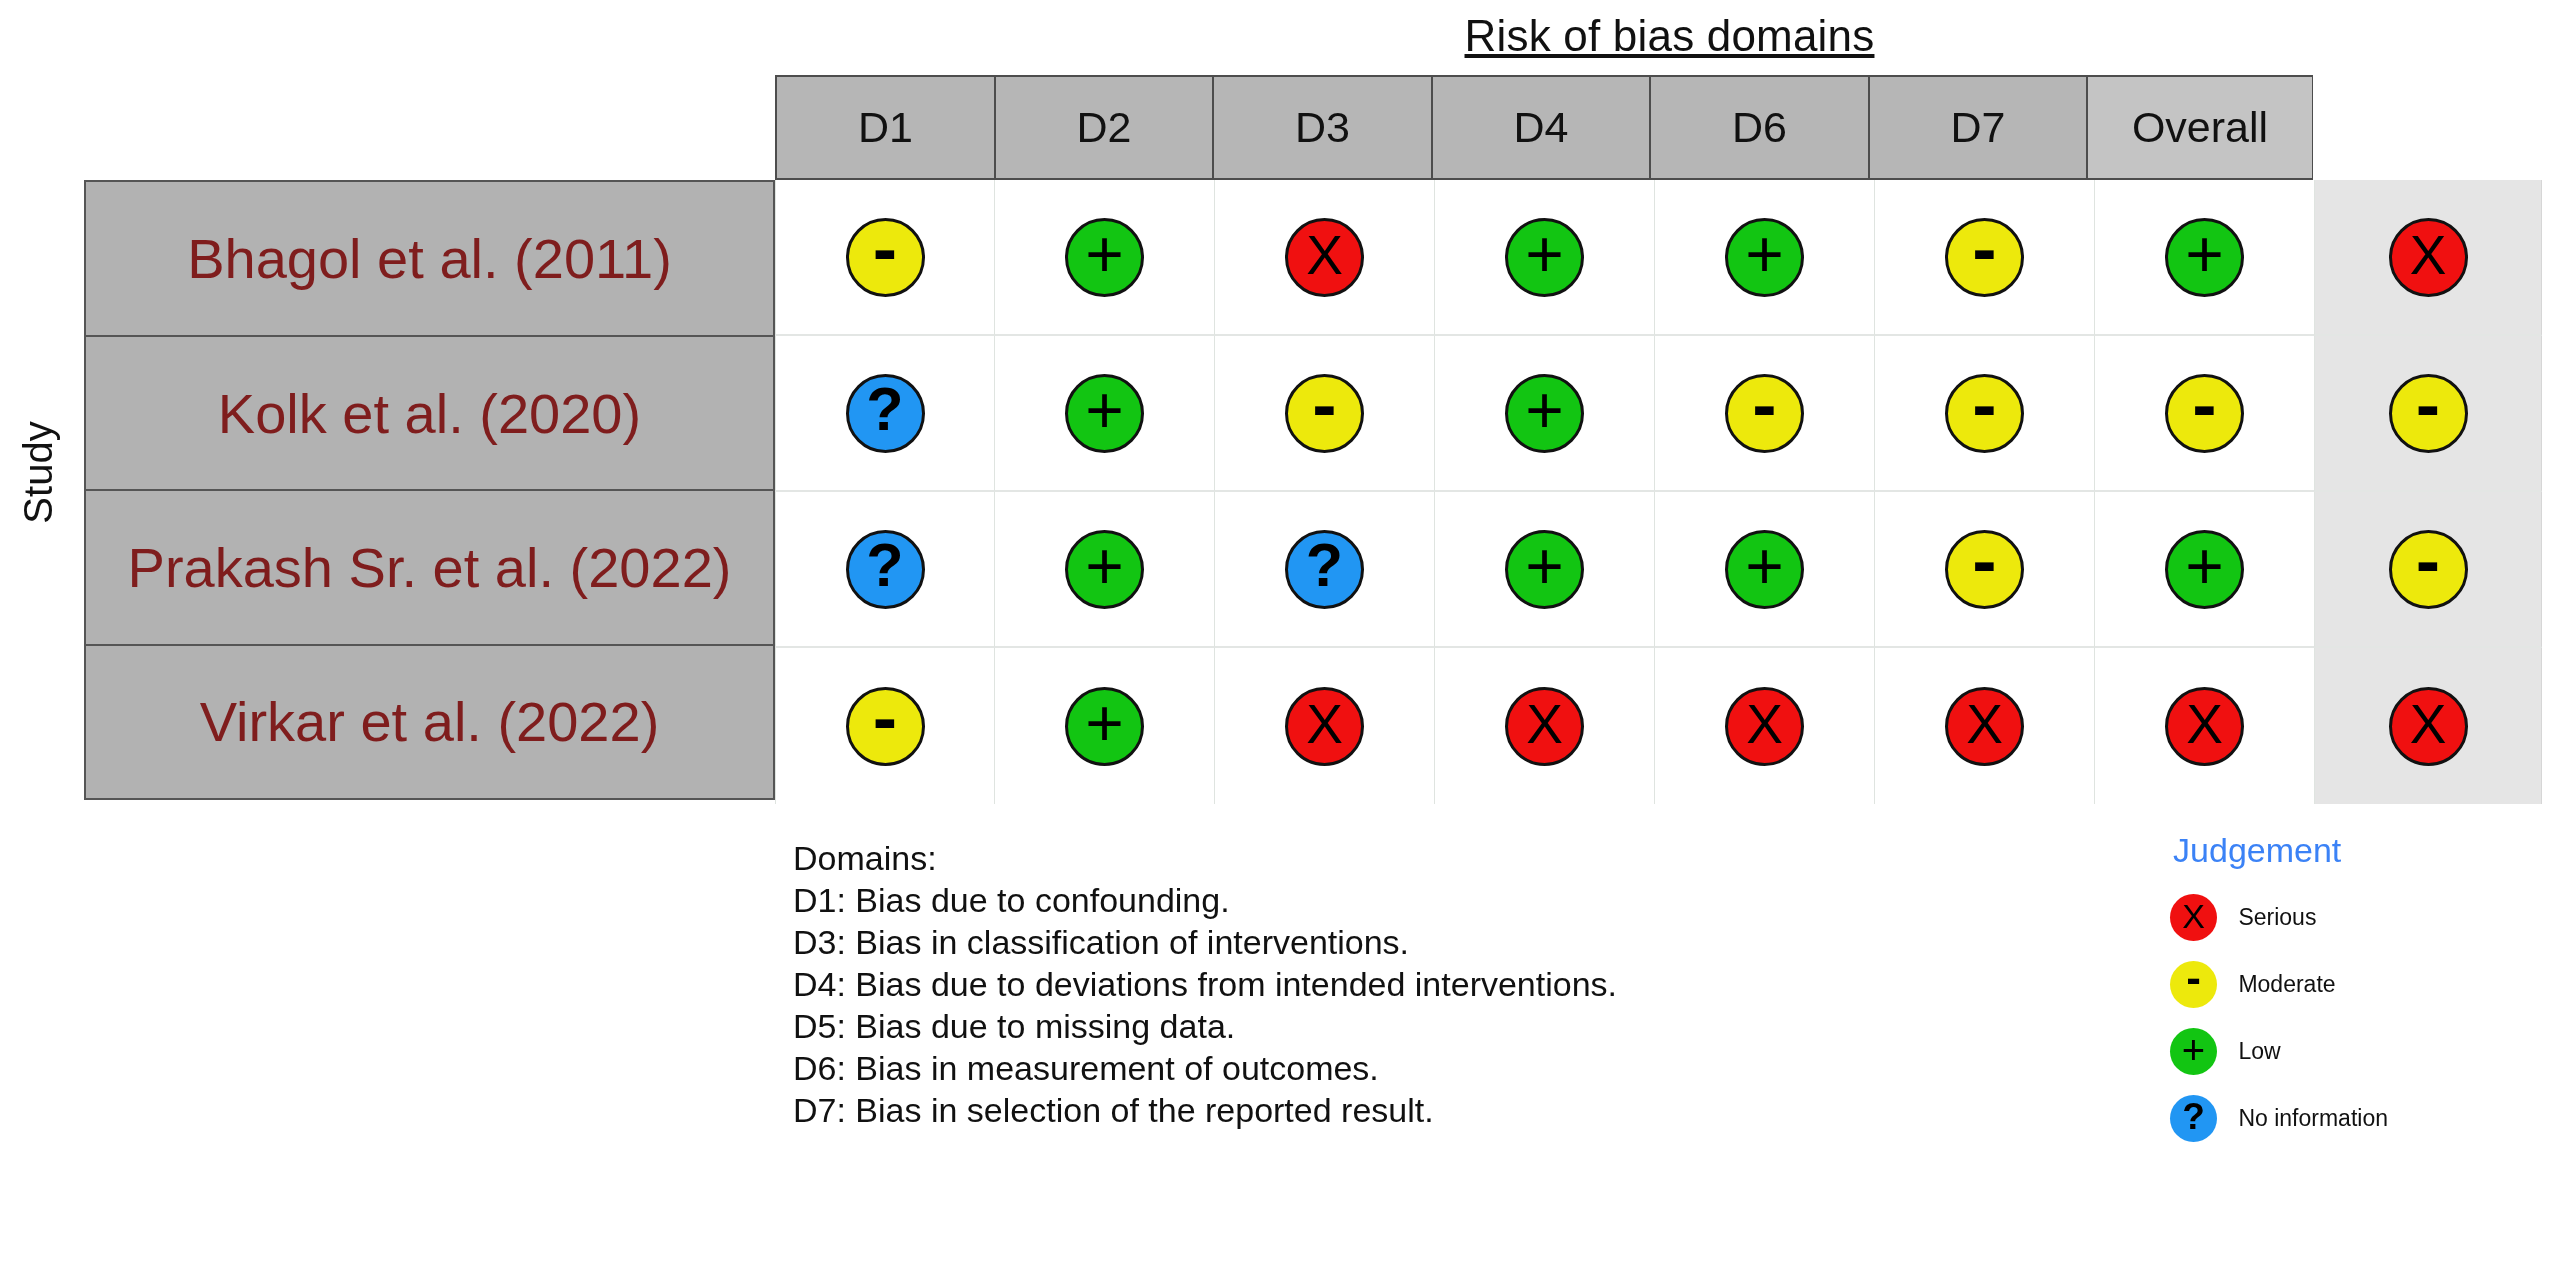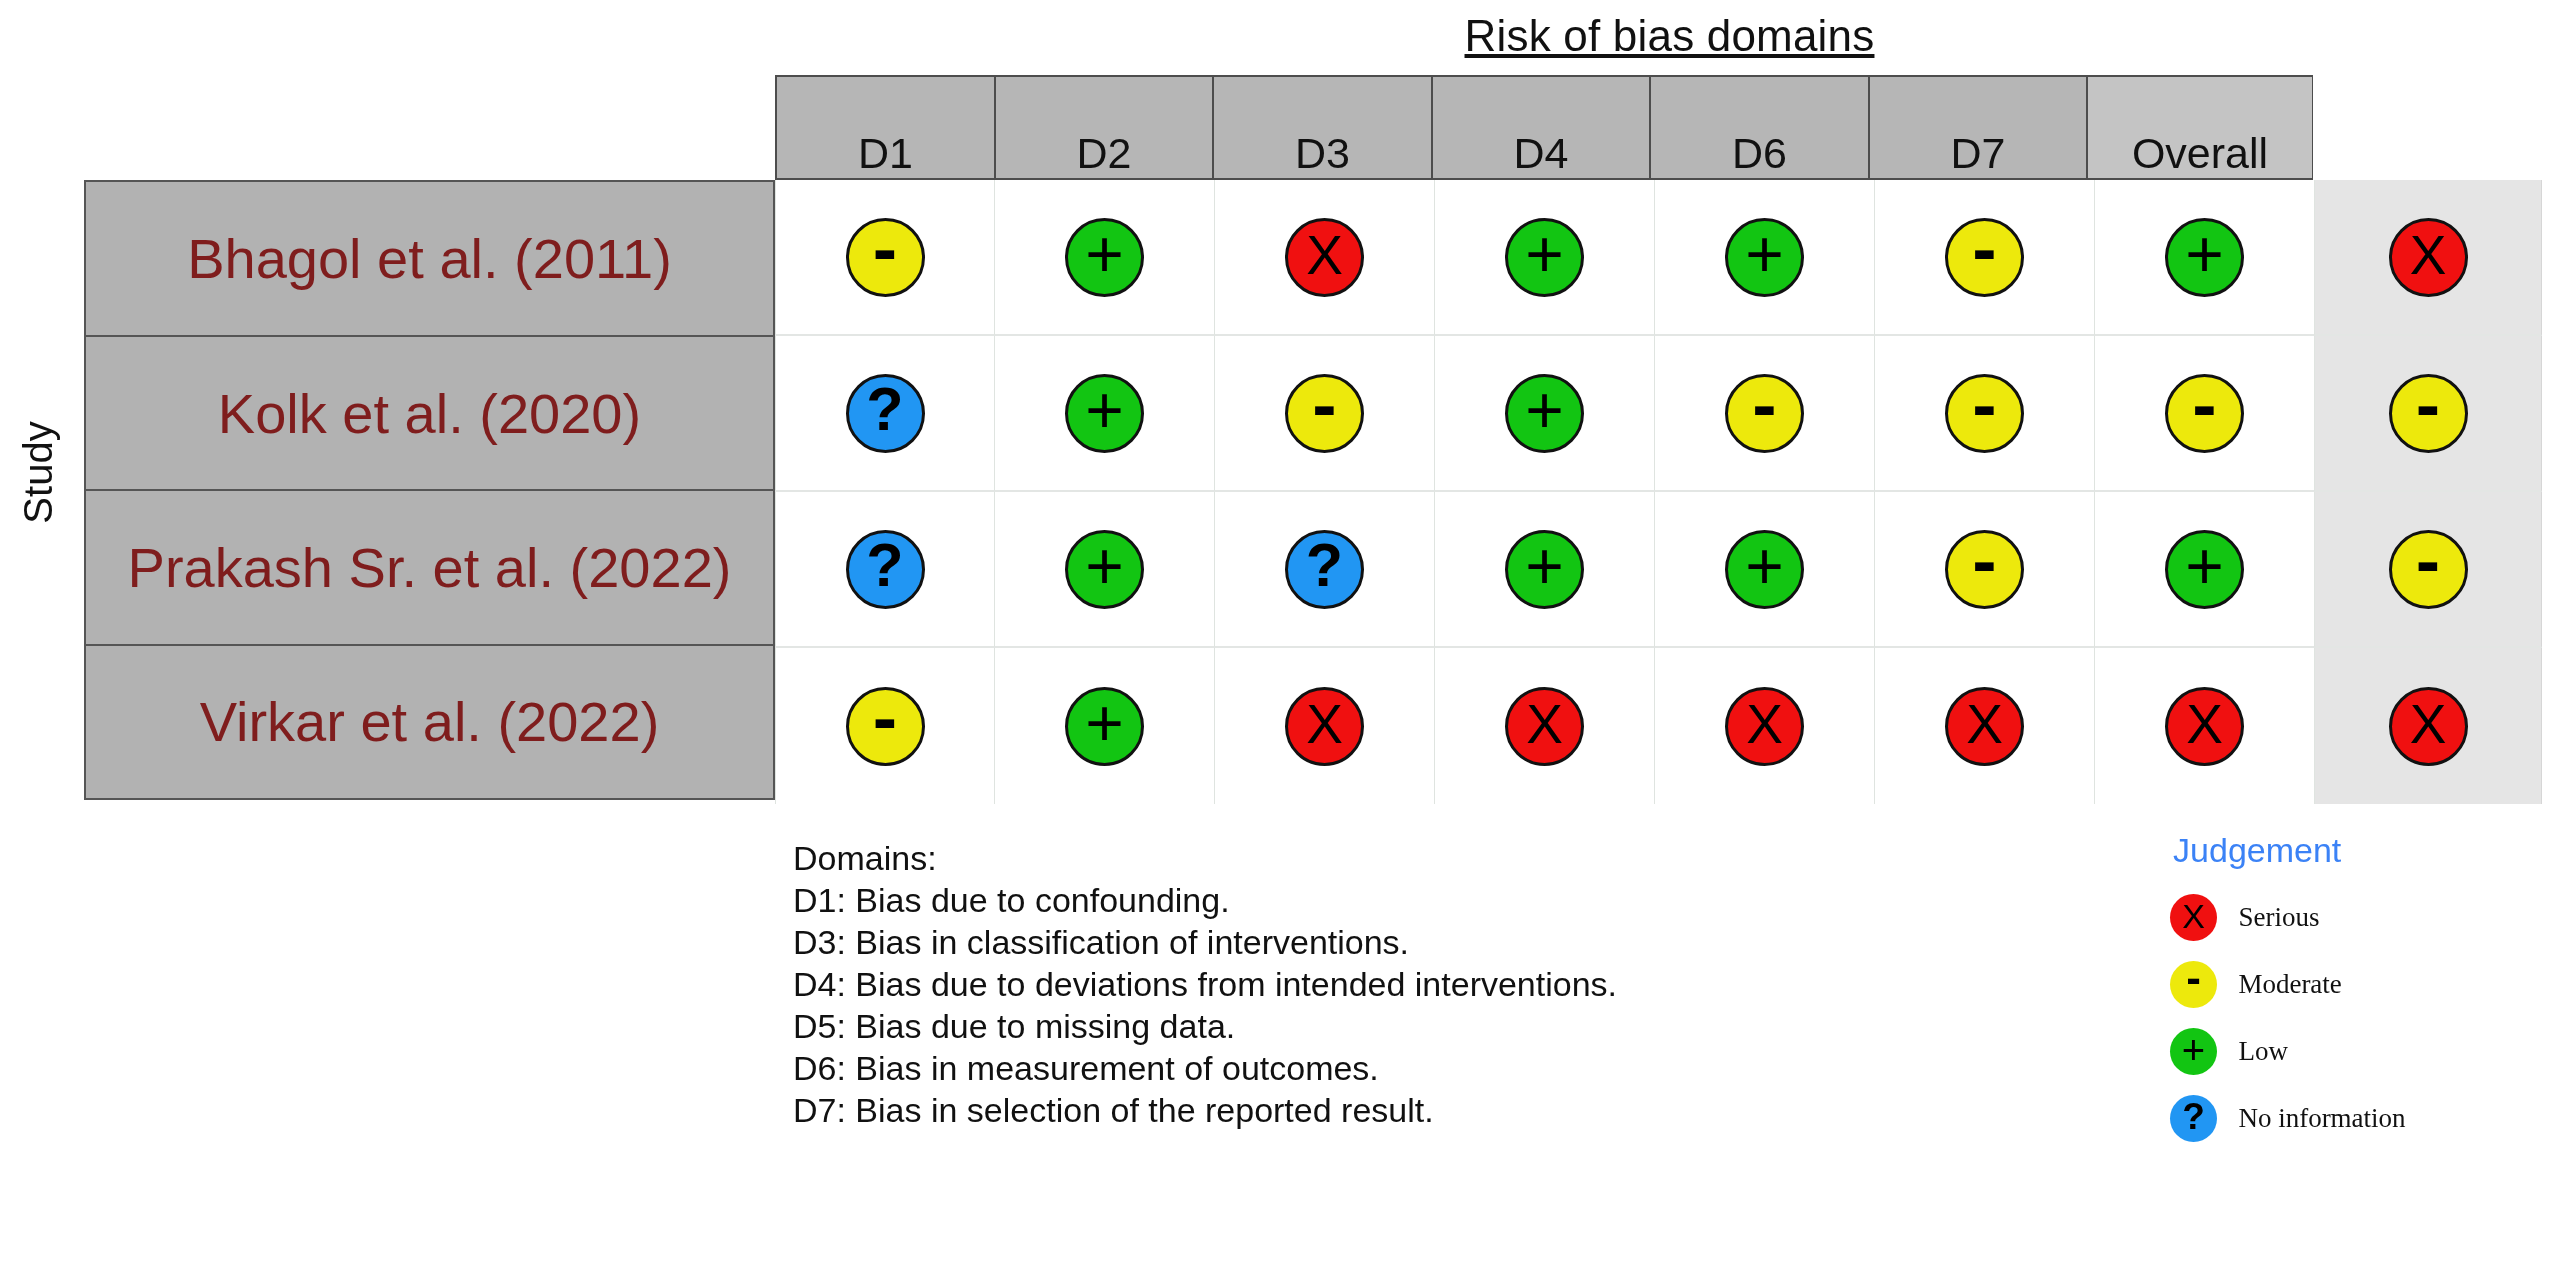--- a/index.html
+++ b/index.html
@@ -48,21 +48,21 @@
     height: 105px;
     display: flex;
   }
   .domain-head {
     width: 220px;
     height: 105px;
     background: #b6b6b6;
     border: 2.3px solid #4d4d4d;
     border-right-width: 1.5px;
     display: flex;
-    align-items: flex-end;
+    align-items: center;
     justify-content: center;
     font-size: 43px;
     color: #111111;
     margin-right: -1.5px;
   }
   .domain-head.overall-head {
     width: 227px;
     background: #c4c4c4;
   }
 
@@ -195,24 +195,23 @@
     font-size: 34px;
     line-height: 1;
     color: #000000;
     position: relative;
     top: -0.8px;
   }
   .jl-dot.moderate .glyph { font-size: 44px; font-weight: 700; top: -6.1px; }
   .jl-dot.low .glyph { font-size: 40px; top: -1.5px; }
   .jl-dot.noinfo .glyph { font-size: 37px; font-weight: 700; top: -1.5px; }
   .jl-label {
-    font-size: 27px;
+    font-size: 23px;
     color: #111111;
     white-space: nowrap;
-    font-family: Liberation Serif, serif;
   }
 </style>
 </head>
 <body>
 
 <div id="root">
 
   <div class="rob-title">Risk of bias domains</div>
 
   <div class="study-axis">Study</div>

